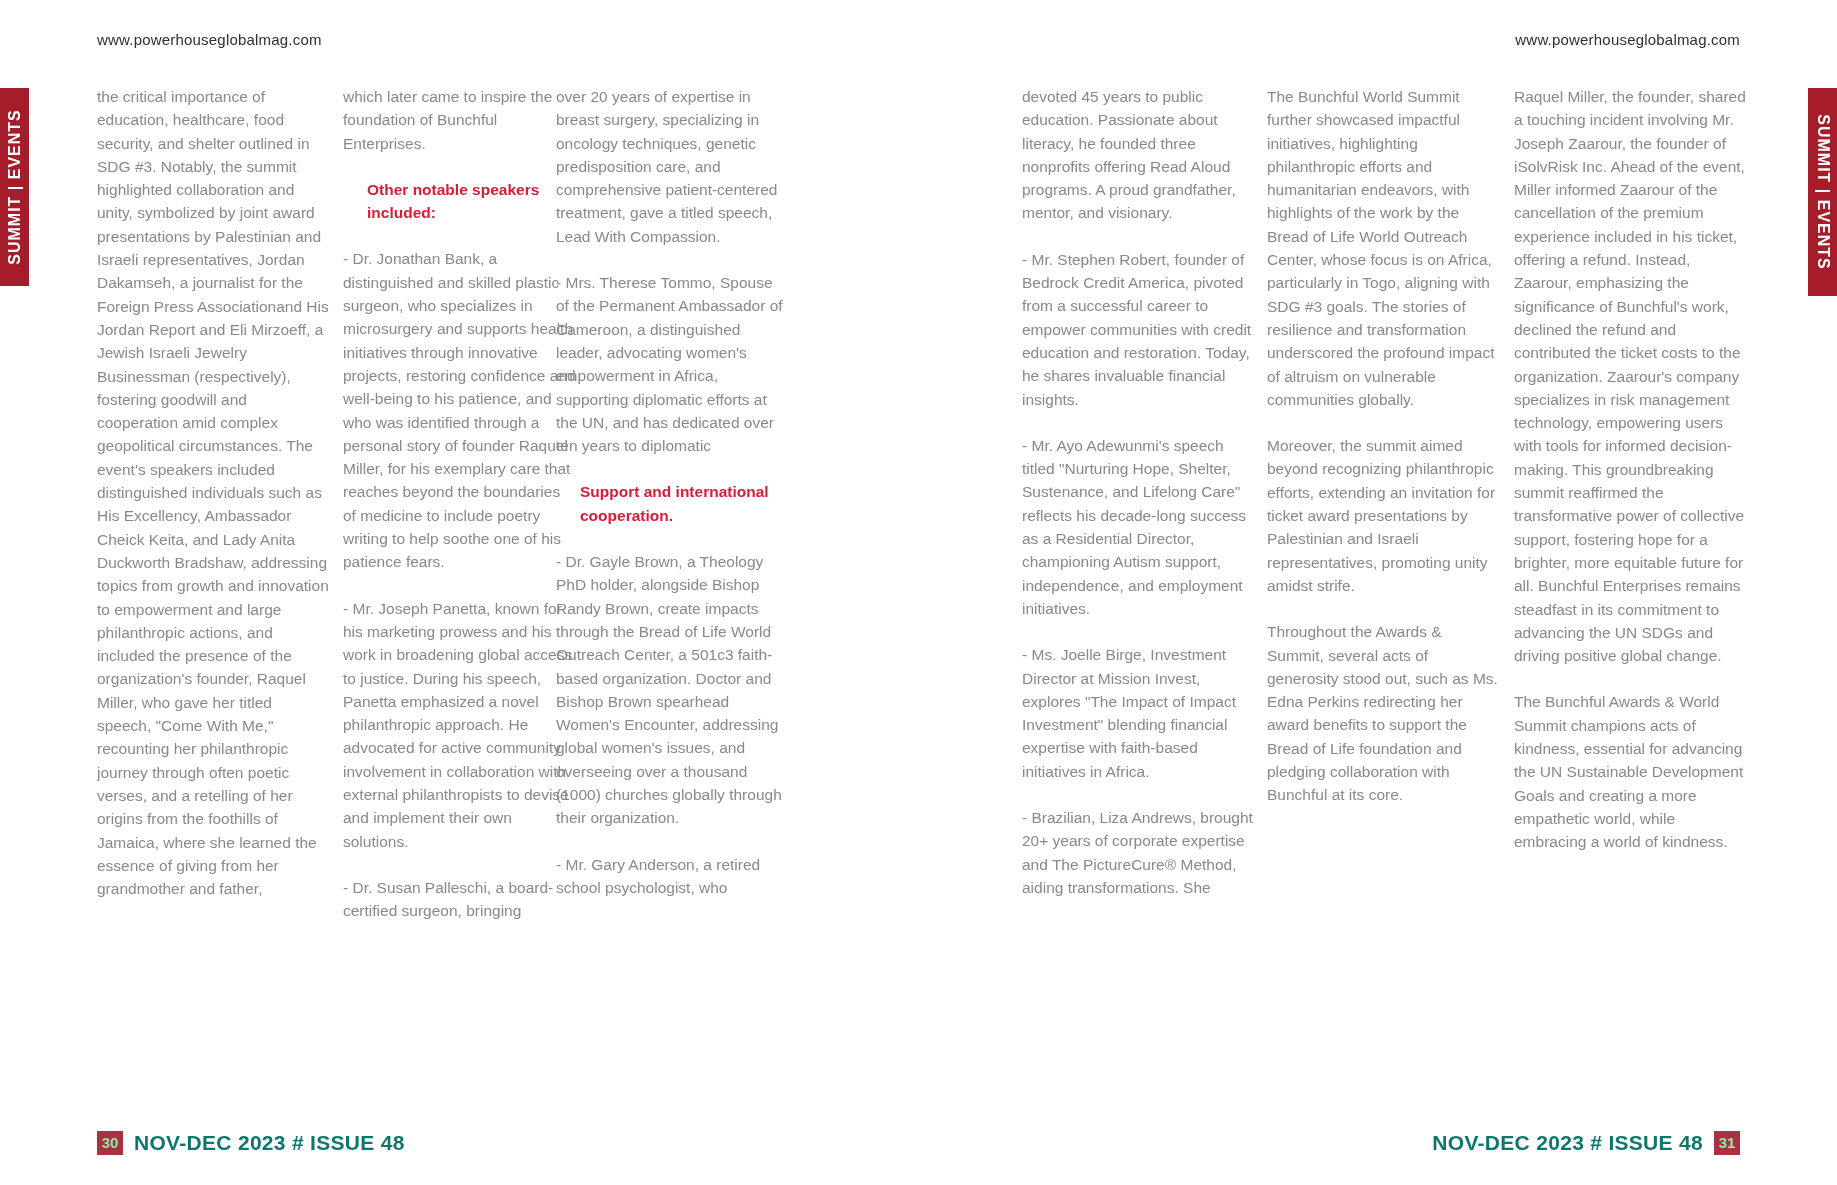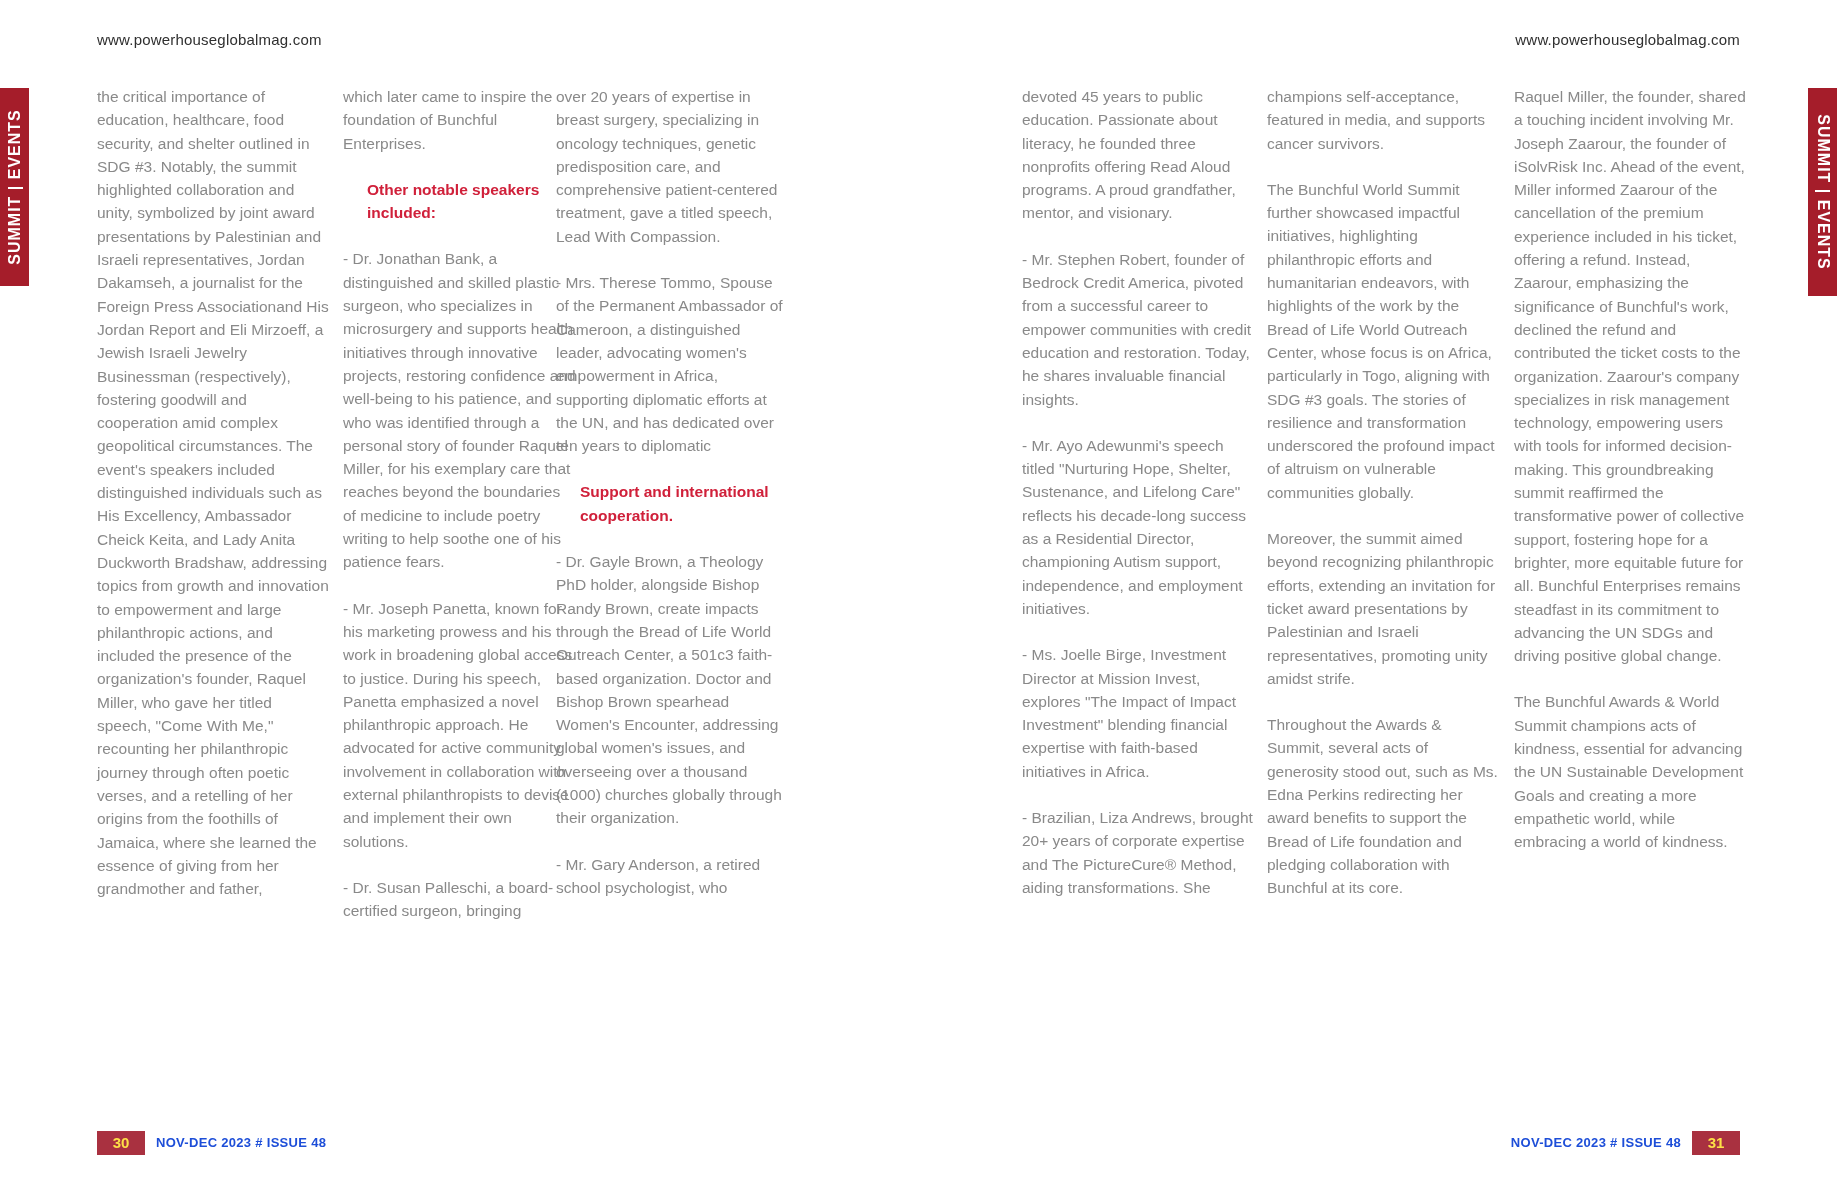--- a/index.html
+++ b/index.html
@@ -42,26 +42,26 @@
   .c1{left:97px;}  .c2{left:343px;}  .c3{left:556px;}
   .c4{left:1022px;}.c5{left:1267px;}.c6{left:1514px;}
   
   .footer{
     position:absolute;top:1130px;height:25px;
     display:flex;align-items:center;gap:11px;
   }
   .footer.left-footer{left:97px;}
   .footer.right-footer{right:97px;}
   .pagenum-box{
-    background:#a93140;color:#fde047;font-weight:bold;font-size:15px;
-    width:48px;height:24px;display:flex;align-items:center;justify-content:center;
+    background:#a93140;color:#86efac;font-weight:bold;font-size:15px;
+    width:26px;height:24px;display:flex;align-items:center;justify-content:center;
     flex:0 0 auto;
   }
   .issue-label{
-    color:#1d4ed8;font-weight:bold;font-size:13px;letter-spacing:.3px;white-space:nowrap;
+    color:#0f766e;font-weight:bold;font-size:21px;letter-spacing:.3px;white-space:nowrap;
   }
 </style>
 </head>
 <body>
 
 <div class="spread">
 
   <div class="header-url left">www.powerhouseglobalmag.com</div>
   <div class="header-url right">www.powerhouseglobalmag.com</div>
 
@@ -91,21 +91,20 @@
     </div>
 
   <div class="col c4">
       <p class="body">devoted 45 years to public education. Passionate about literacy, he founded three nonprofits offering Read Aloud programs. A proud grandfather, mentor, and visionary.</p>
       <p class="body">- Mr. Stephen Robert, founder of Bedrock Credit America, pivoted from a successful career to empower communities with credit education and restoration. Today, he shares invaluable financial insights.</p>
       <p class="body">- Mr. Ayo Adewunmi's speech titled "Nurturing Hope, Shelter, Sustenance, and Lifelong Care" reflects his decade-long success as a Residential Director, championing Autism support, independence, and employment initiatives.</p>
       <p class="body">- Ms. Joelle Birge, Investment Director at Mission Invest, explores "The Impact of Impact Investment" blending financial expertise with faith-based initiatives in Africa.</p>
       <p class="body">- Brazilian, Liza Andrews, brought 20+ years of corporate expertise and The PictureCure® Method, aiding transformations. She</p>
     </div>
   <div class="col c5">
-      <p class="body">champions self-acceptance, featured in media, and supports cancer survivors.</p>
       <p class="body">The Bunchful World Summit further showcased impactful initiatives, highlighting philanthropic efforts and humanitarian endeavors, with highlights of the work by the Bread of Life World Outreach Center, whose focus is on Africa, particularly in Togo, aligning with SDG #3 goals. The stories of resilience and transformation underscored the profound impact of altruism on vulnerable communities globally.</p>
       <p class="body">Moreover, the summit aimed beyond recognizing philanthropic efforts, extending an invitation for ticket award presentations by Palestinian and Israeli representatives, promoting unity amidst strife.</p>
       <p class="body">Throughout the Awards &amp; Summit, several acts of generosity stood out, such as Ms. Edna Perkins redirecting her award benefits to support the Bread of Life foundation and pledging collaboration with Bunchful at its core.</p>
     </div>
   <div class="col c6">
       <p class="body">Raquel Miller, the founder, shared a touching incident involving Mr. Joseph Zaarour, the founder of iSolvRisk Inc. Ahead of the event, Miller informed Zaarour of the cancellation of the premium experience included in his ticket, offering a refund. Instead, Zaarour, emphasizing the significance of Bunchful's work, declined the refund and contributed the ticket costs to the organization. Zaarour's company specializes in risk management technology, empowering users with tools for informed decision-making. This groundbreaking summit reaffirmed the transformative power of collective support, fostering hope for a brighter, more equitable future for all. Bunchful Enterprises remains steadfast in its commitment to advancing the UN SDGs and driving positive global change.</p>
       <p class="body">The Bunchful Awards &amp; World Summit champions acts of kindness, essential for advancing the UN Sustainable Development Goals and creating a more empathetic world, while embracing a world of kindness.</p>
     </div>
 
   <div class="footer left-footer">

